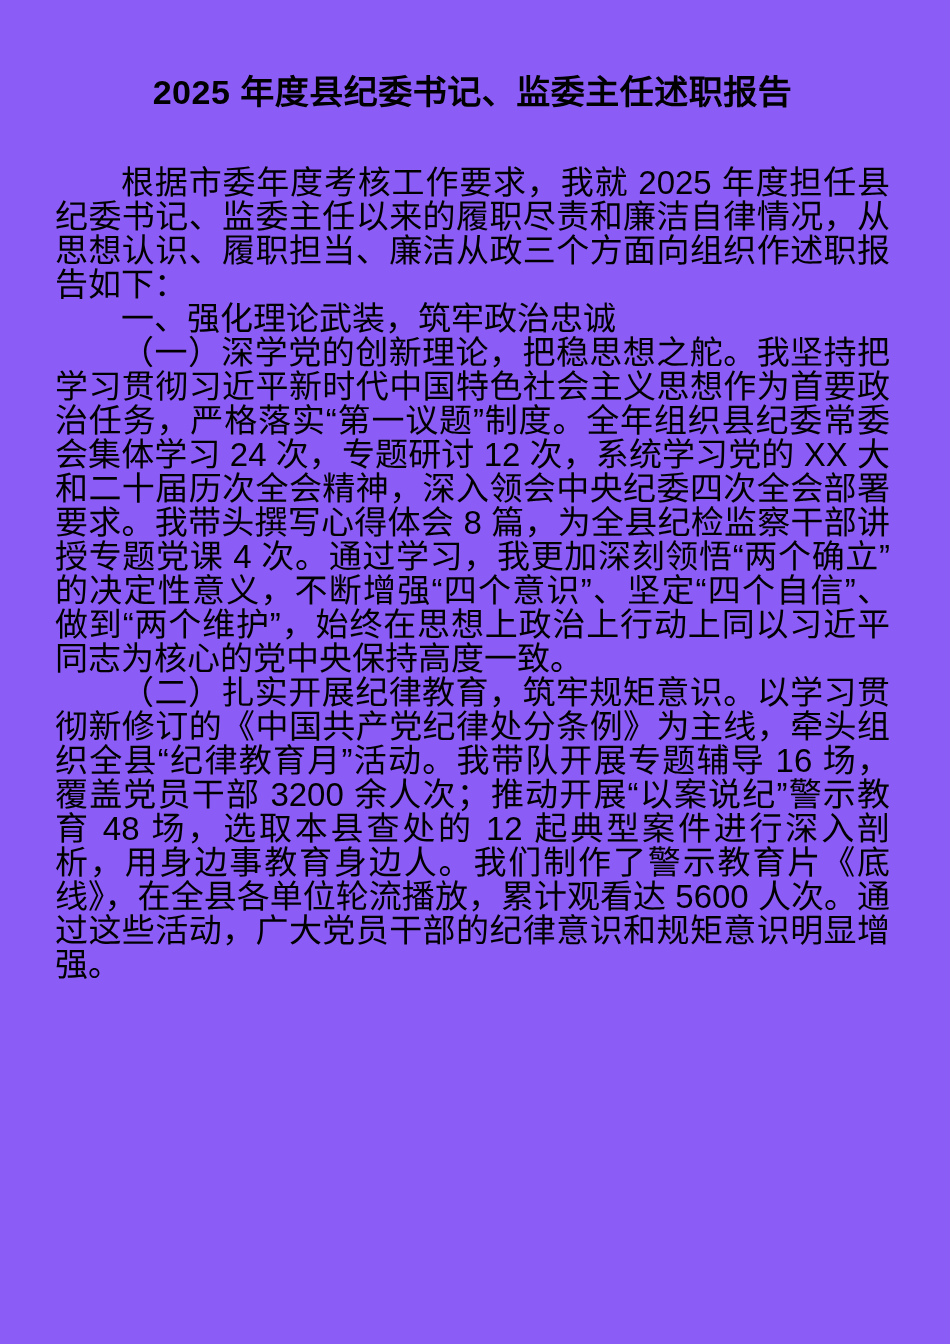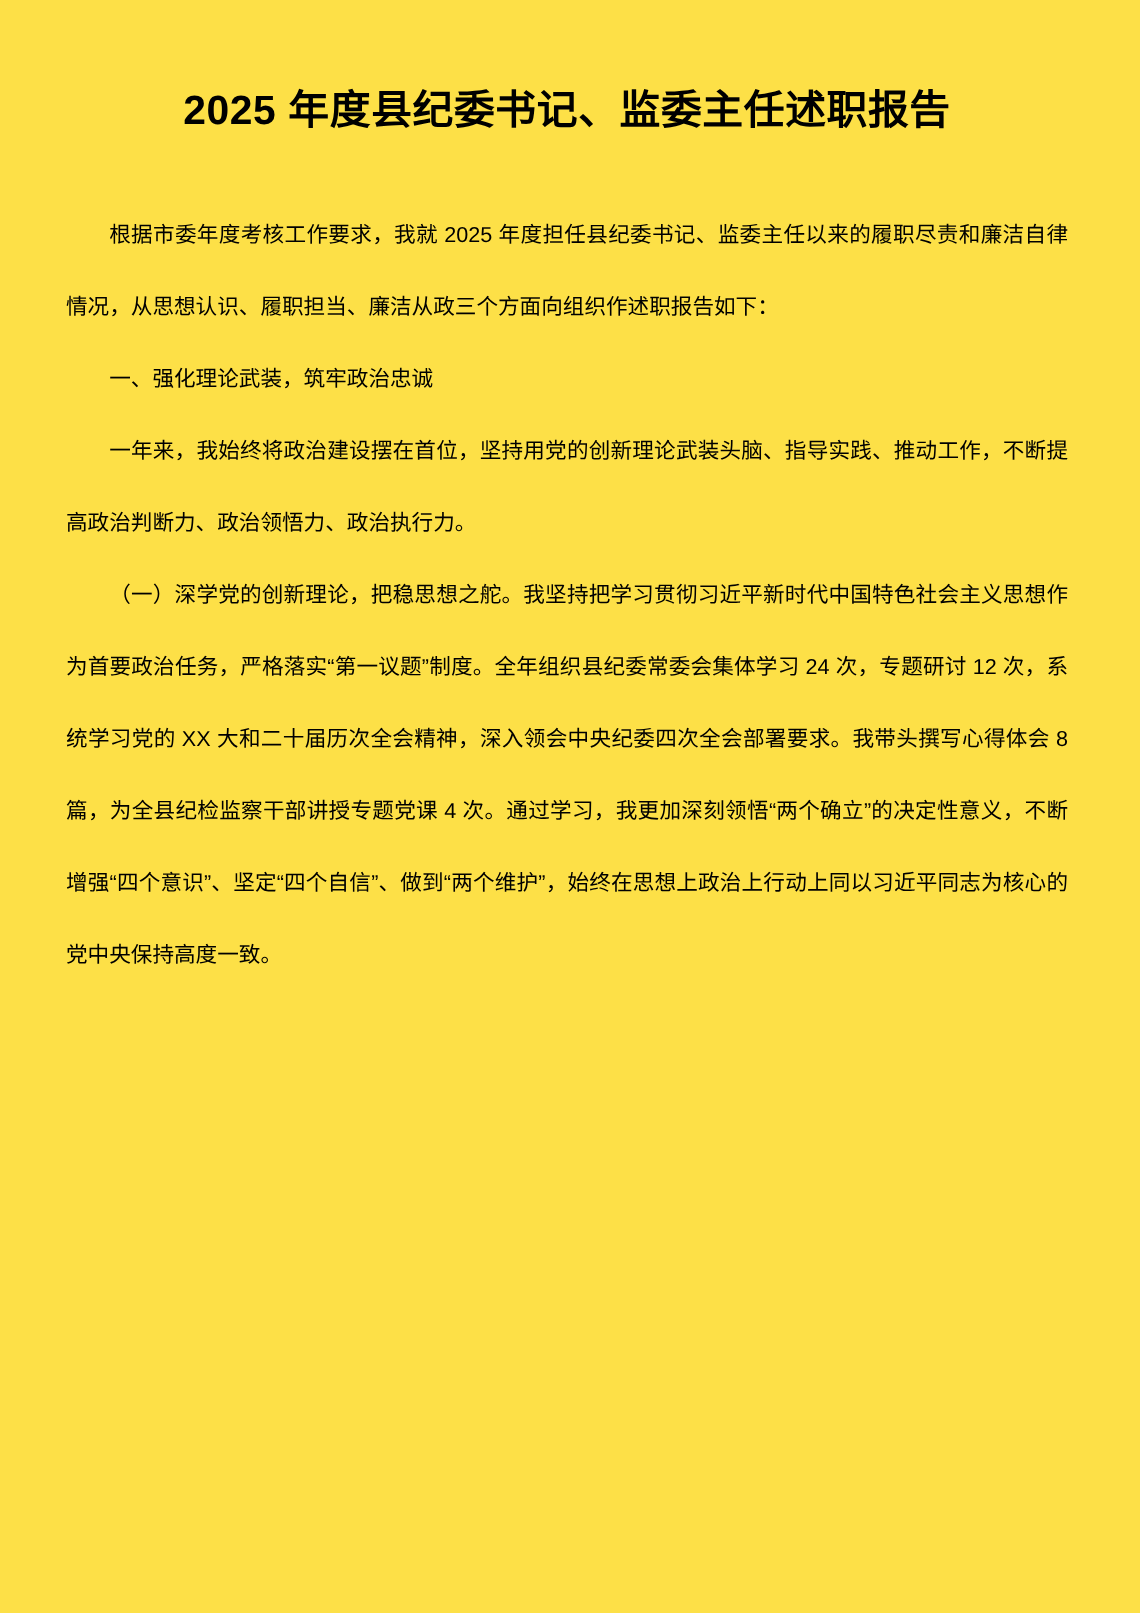--- a/index.html
+++ b/index.html
@@ -5,39 +5,39 @@
   html, body {
     margin: 0;
     padding: 0;
     background: #ffffff;
   }
   .page {
     position: relative;
     width: 950px;
     height: 1344px;
     margin: 0 auto;
-    background: #fde047;
+    background: #8b5cf6;
     box-sizing: border-box;
     padding: 68px 60px 0 55px;
     font-family: "Liberation Sans", sans-serif;
     color: #000000;
     overflow: hidden;
   }
   .doc-title {
     margin: 0;
     font-size: 34px;
     line-height: 48px;
     font-weight: bold;
     text-align: center;
     letter-spacing: 0.5px;
   }
   .doc-body {
     margin-top: 50px;
-    font-size: 18px;
-    line-height: 60px;
+    font-size: 33px;
+    line-height: 34px;
   }
   .doc-body p {
     margin: 0;
     padding: 0;
     text-indent: 2em;
     text-align: justify;
     text-align-last: left;
     word-break: break-all;
     font-weight: normal;
   }
@@ -47,16 +47,16 @@
 </style>
 </head>
 <body>
 
 <div class="page">
   <h1 class="doc-title">2025 年度县纪委书记、监委主任述职报告</h1>
 
   <div class="doc-body">
     <p>根据市委年度考核工作要求，我就 2025 年度担任县纪委书记、监委主任以来的履职尽责和廉洁自律情况，从思想认识、履职担当、廉洁从政三个方面向组织作述职报告如下：</p>
     <p class="section-heading">一、强化理论武装，筑牢政治忠诚</p>
-    <p>一年来，我始终将政治建设摆在首位，坚持用党的创新理论武装头脑、指导实践、推动工作，不断提高政治判断力、政治领悟力、政治执行力。</p>
     <p>（一）深学党的创新理论，把稳思想之舵。我坚持把学习贯彻习近平新时代中国特色社会主义思想作为首要政治任务，严格落实“第一议题”制度。全年组织县纪委常委会集体学习 24 次，专题研讨 12 次，系统学习党的 XX 大和二十届历次全会精神，深入领会中央纪委四次全会部署要求。我带头撰写心得体会 8 篇，为全县纪检监察干部讲授专题党课 4 次。通过学习，我更加深刻领悟“两个确立”的决定性意义，不断增强“四个意识”、坚定“四个自信”、做到“两个维护”，始终在思想上政治上行动上同以习近平同志为核心的党中央保持高度一致。</p>
+    <p>（二）扎实开展纪律教育，筑牢规矩意识。以学习贯彻新修订的《中国共产党纪律处分条例》为主线，牵头组织全县“纪律教育月”活动。我带队开展专题辅导 16 场，覆盖党员干部 3200 余人次；推动开展“以案说纪”警示教育 48 场，选取本县查处的 12 起典型案件进行深入剖析，用身边事教育身边人。我们制作了警示教育片《底线》，在全县各单位轮流播放，累计观看达 5600 人次。通过这些活动，广大党员干部的纪律意识和规矩意识明显增强。</p>
   </div>
 </div>
 
 </body></html>

